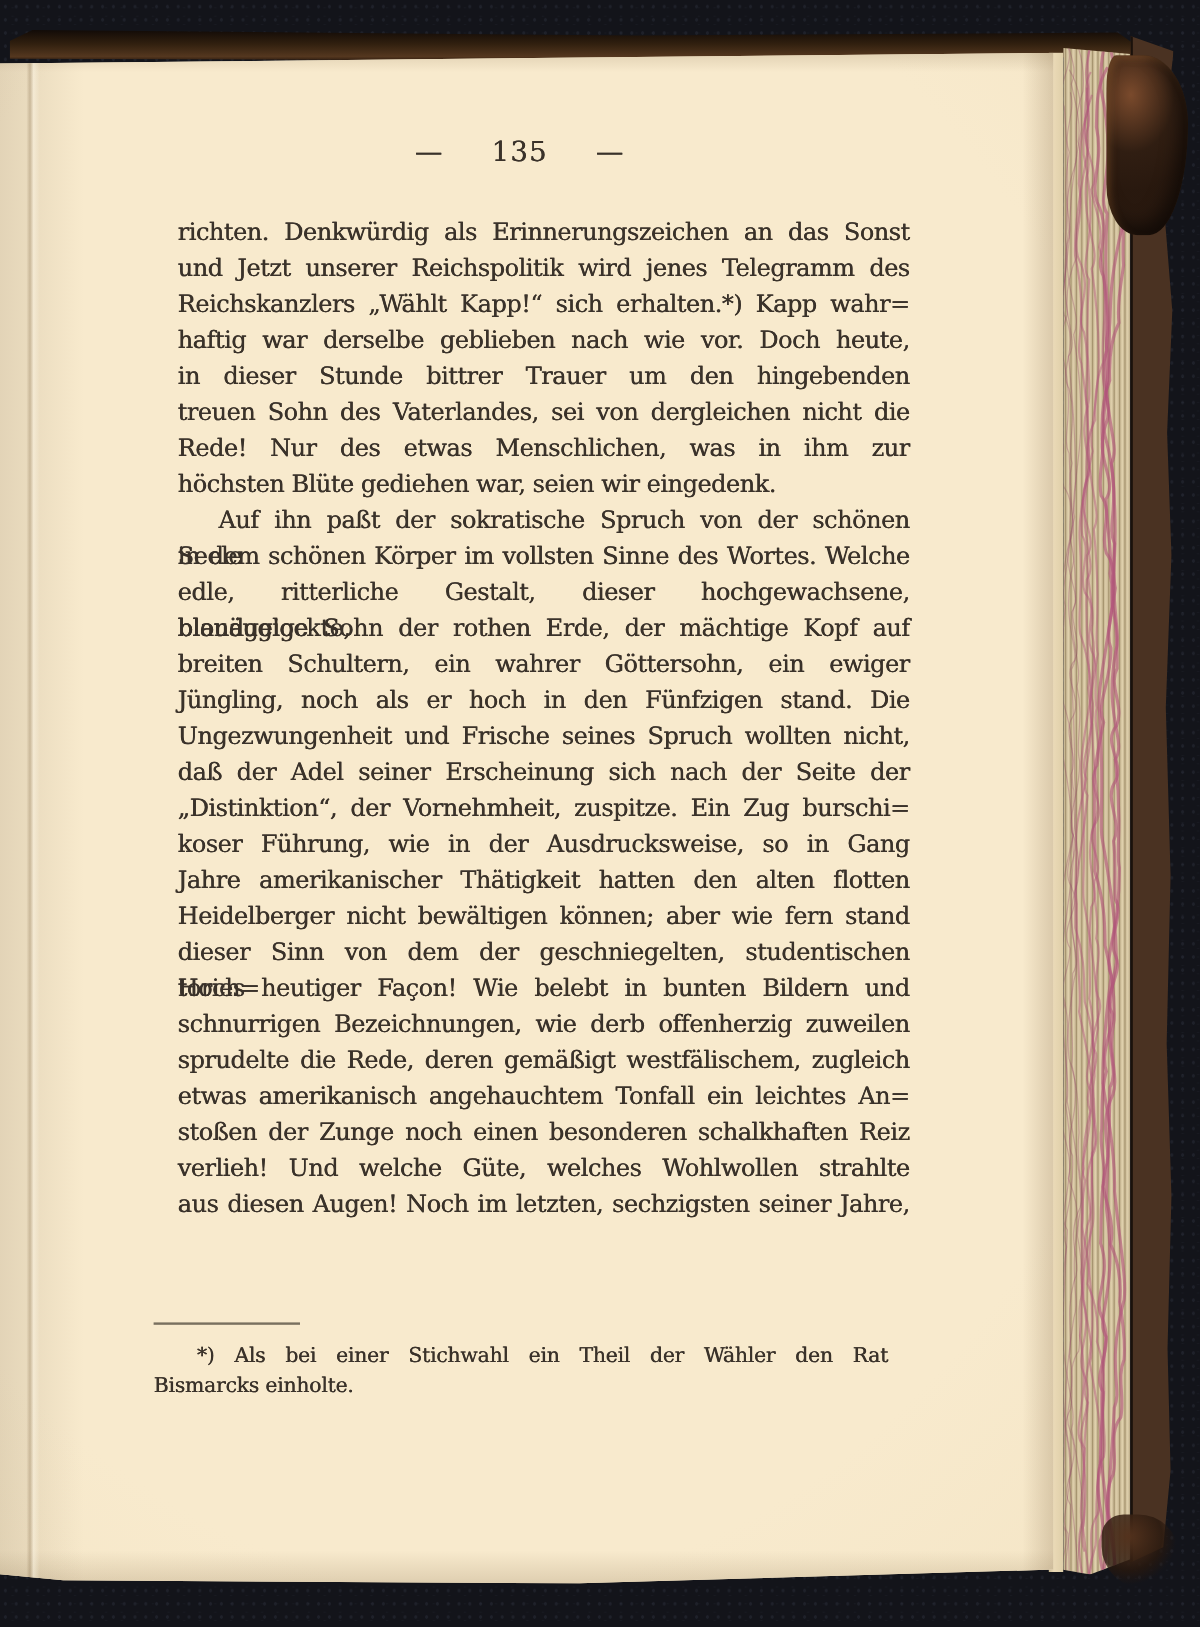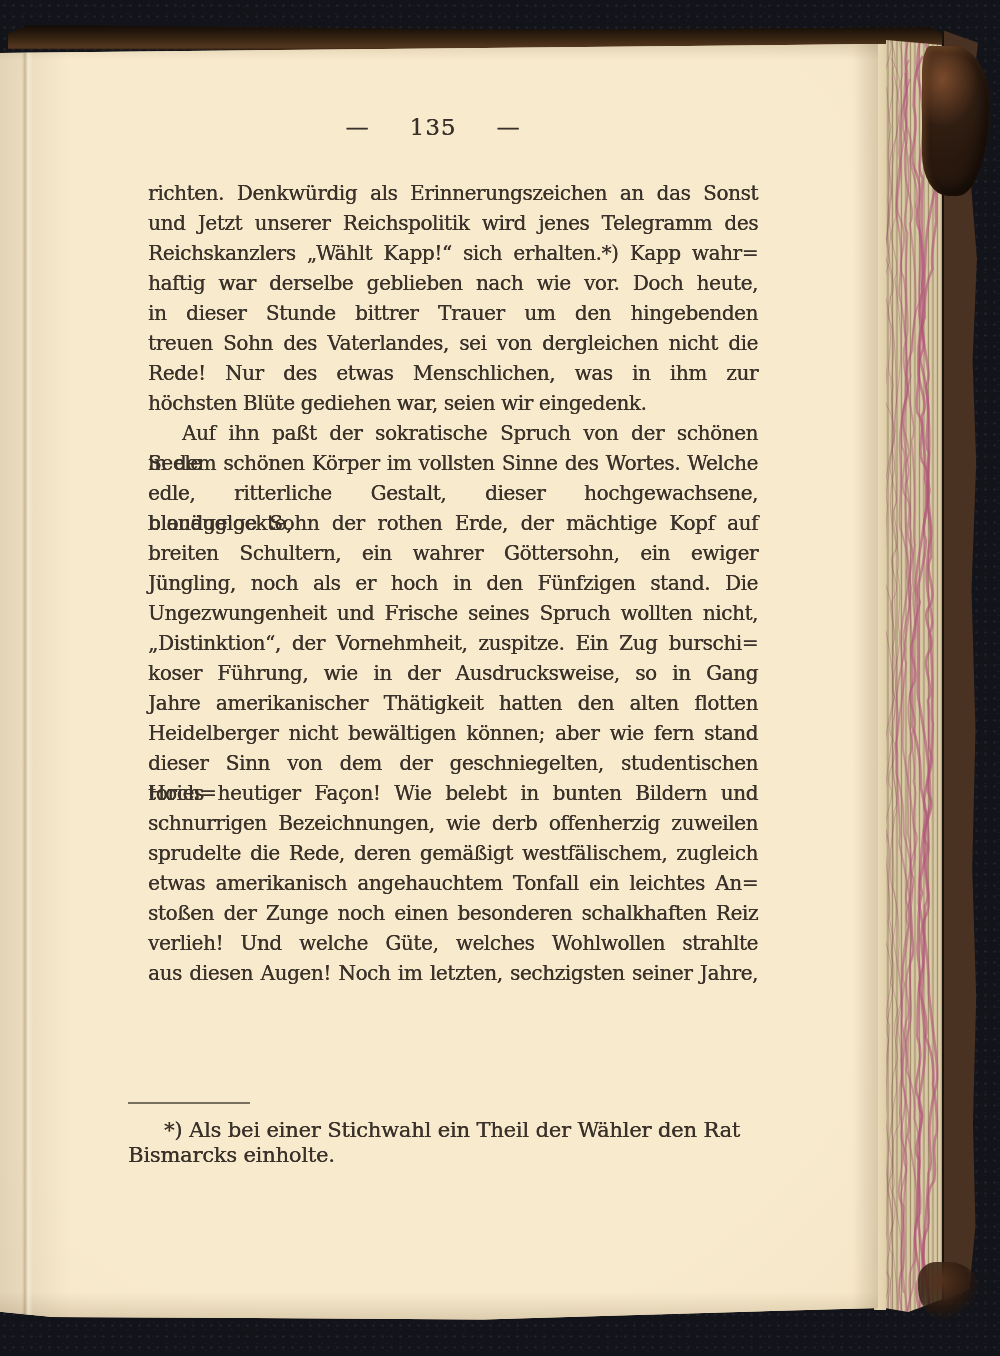--- a/index.html
+++ b/index.html
@@ -93,21 +93,21 @@
   .line.noj{text-align:left;text-align-last:left;}
   .line.ind{text-indent:34px;}
   .fnrule{
     position:absolute;left:128px;top:1058px;width:122px;height:0;
     border-top:2px solid #79705f;
   }
   .footnote{
     position:absolute;left:128px;top:1074px;width:612px;
   }
   .footnote .line{
-    height:25px;line-height:25px;font-size:21px;letter-spacing:-0.2px;
+    height:25px;line-height:25px;font-size:17px;letter-spacing:-0.2px;
   }
   .footnote .line.ind{text-indent:36px;}
 </style>
 </head>
 <body>
 
 <div class="stage">
   <div class="top-strip"></div>
   <div class="edge-light"></div>
   <div class="stack">
@@ -147,20 +147,21 @@
         <div class="line">treuen Sohn des Vaterlandes, sei von dergleichen nicht die</div>
         <div class="line">Rede! Nur des etwas Menschlichen, was in ihm zur</div>
         <div class="line noj">höchsten Blüte gediehen war, seien wir eingedenk.</div>
         <div class="line ind">Auf ihn paßt der sokratische Spruch von der schönen Seele</div>
         <div class="line">in dem schönen Körper im vollsten Sinne des Wortes. Welche</div>
         <div class="line">edle, ritterliche Gestalt, dieser hochgewachsene, blondgelockte,</div>
         <div class="line">blauäugige Sohn der rothen Erde, der mächtige Kopf auf</div>
         <div class="line">breiten Schultern, ein wahrer Göttersohn, ein ewiger</div>
         <div class="line">Jüngling, noch als er hoch in den Fünfzigen stand. Die</div>
         <div class="line">Ungezwungenheit und Frische seines Spruch wollten nicht,</div>
+        <div class="line">daß der Adel seiner Erscheinung sich nach der Seite der</div>
         <div class="line">„Distinktion“, der Vornehmheit, zuspitze. Ein Zug burschi=</div>
         <div class="line">koser Führung, wie in der Ausdrucksweise, so in Gang</div>
         <div class="line">Jahre amerikanischer Thätigkeit hatten den alten flotten</div>
         <div class="line">Heidelberger nicht bewältigen können; aber wie fern stand</div>
         <div class="line">dieser Sinn von dem der geschniegelten, studentischen Hoch=</div>
         <div class="line">tories heutiger Façon! Wie belebt in bunten Bildern und</div>
         <div class="line">schnurrigen Bezeichnungen, wie derb offenherzig zuweilen</div>
         <div class="line">sprudelte die Rede, deren gemäßigt westfälischem, zugleich</div>
         <div class="line">etwas amerikanisch angehauchtem Tonfall ein leichtes An=</div>
         <div class="line">stoßen der Zunge noch einen  besonderen schalkhaften Reiz</div>

